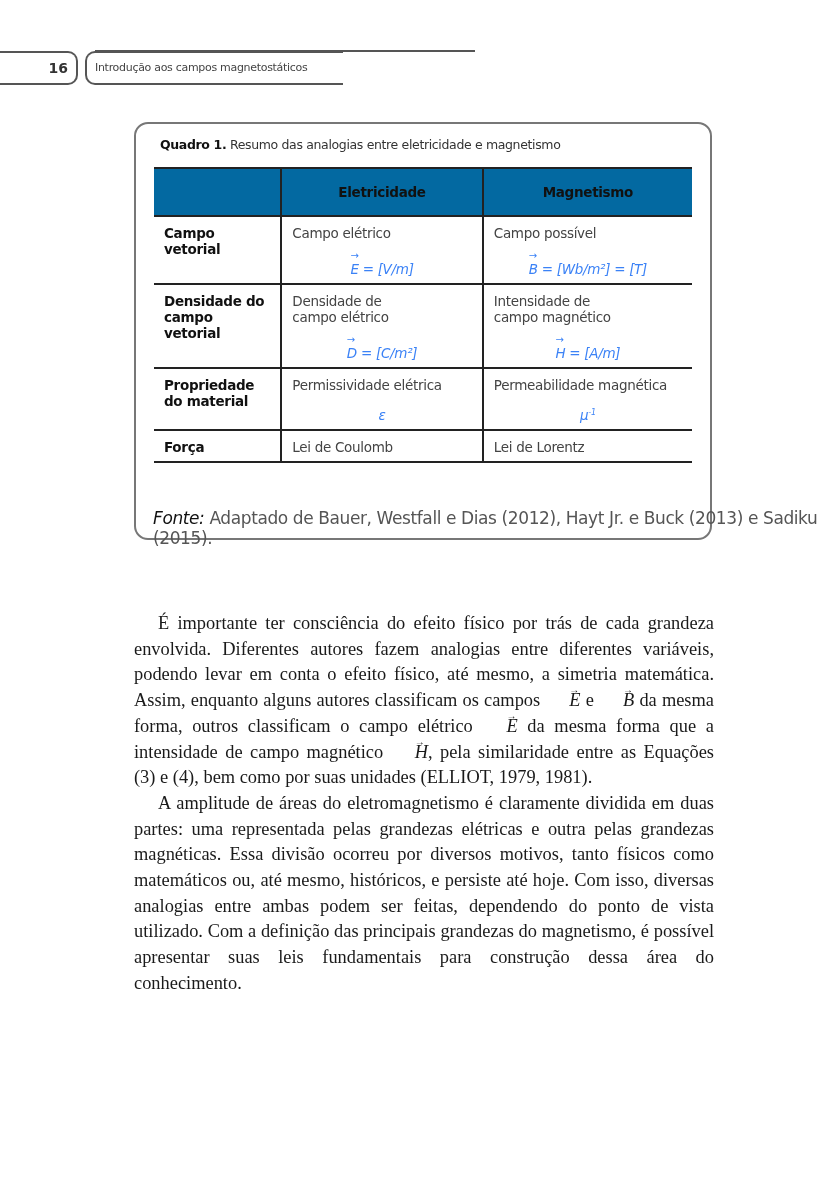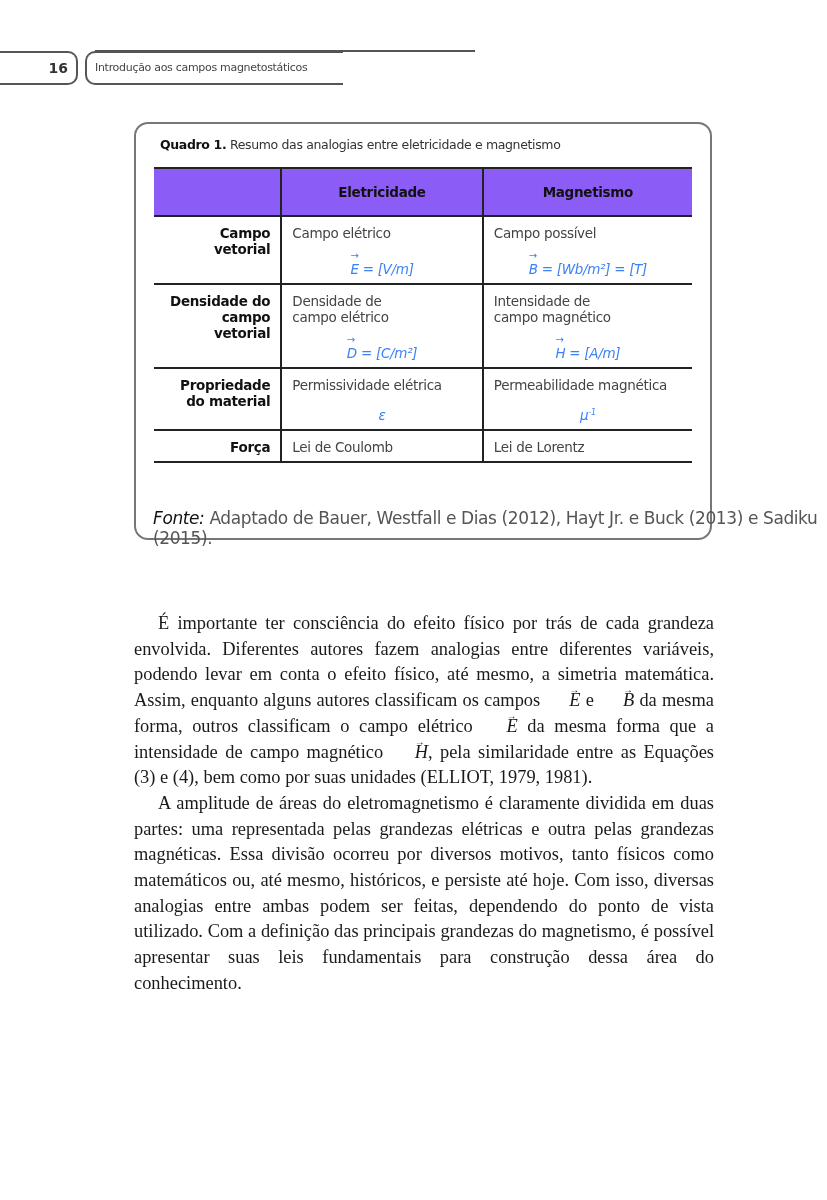--- a/index.html
+++ b/index.html
@@ -19,24 +19,24 @@
 
   
   .quadro { position: absolute; left: 134px; top: 122px; width: 578px; height: 418px;
     border: 2px solid #777; border-radius: 14px; box-sizing: border-box; }
   .caption { position: absolute; left: 153px; top: 137px; font-family: "DejaVu Sans", sans-serif;
     font-size: 12.5px; color: #333; letter-spacing: -0.35px; }
   .caption b { color: #111; margin-left: 7px; }
 
   table.q { position: absolute; left: 154px; top: 167px; width: 538px; border-collapse: collapse;
     font-family: "DejaVu Sans", sans-serif; font-size: 13.5px; letter-spacing: -0.3px; }
-  table.q th { background: #8b5cf6; height: 44px; font-weight: bold; color: #111;
+  table.q th { background: #0369a1; height: 44px; font-weight: bold; color: #111;
     border-top: 2px solid #222; border-bottom: 2px solid #222; }
   table.q td { border-bottom: 2px solid #222; vertical-align: top; padding: 8px 10px 6px 10px; color: #444; }
-  table.q td.rh { font-weight: bold; color: #111; text-align: right; }
+  table.q td.rh { font-weight: bold; color: #111; }
   table.q th + th, table.q td + td { border-left: 2px solid #222; }
   .col0 { width: 112px; } .col1 { width: 178px; } .col2 { width: 186px; margin-left: 36px; }
   .formula { text-align: center; margin-top: 20px; font-style: italic; color: #3b82f6; }
   .vec { position: relative; display: inline-block; }
   .vec::before { content: "\2192"; position: absolute; top: -11px; left: 0; font-size: 10px; font-style: normal; }
   sup { font-size: 8px; }
   .fonte { position: absolute; left: 153px; top: 508px; font-family: "DejaVu Sans", sans-serif;
     font-size: 17px; color: #555; letter-spacing: -0.4px; }
   .fonte i { color: #111; }
 

